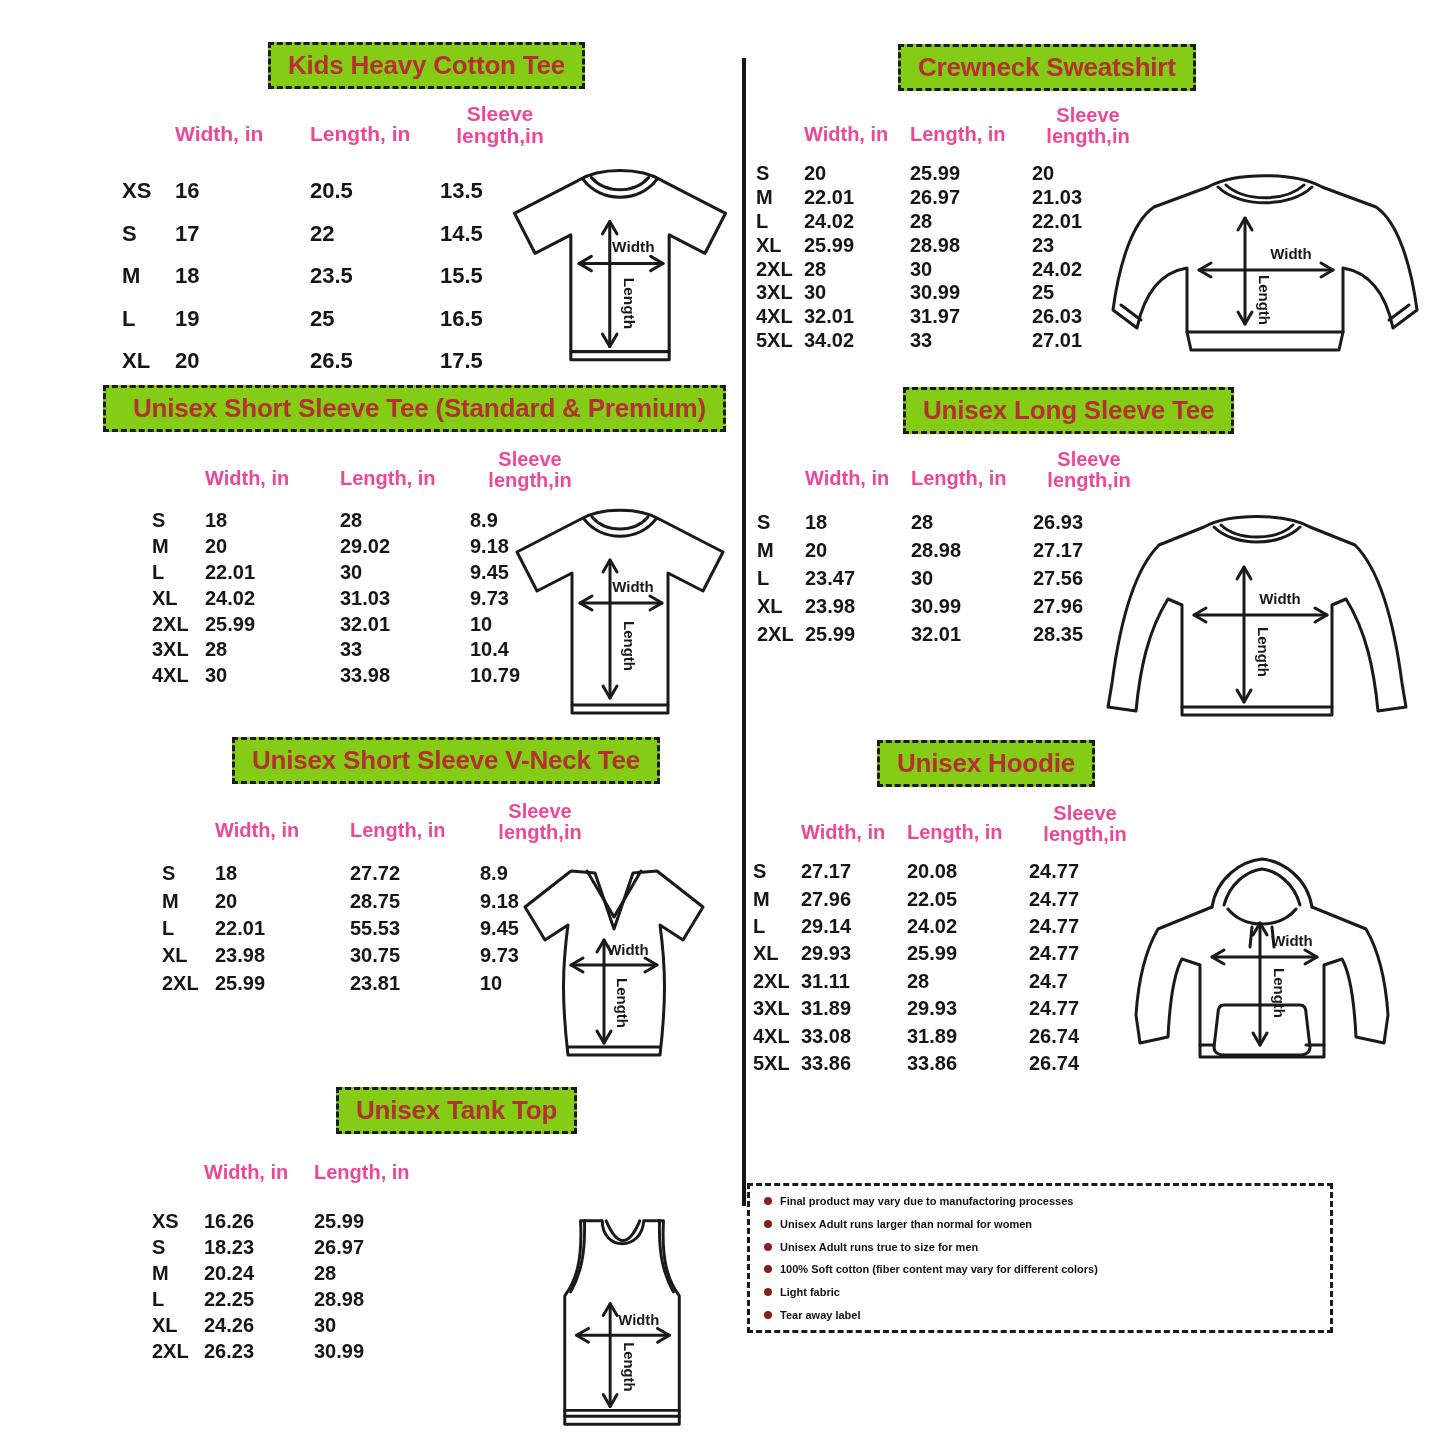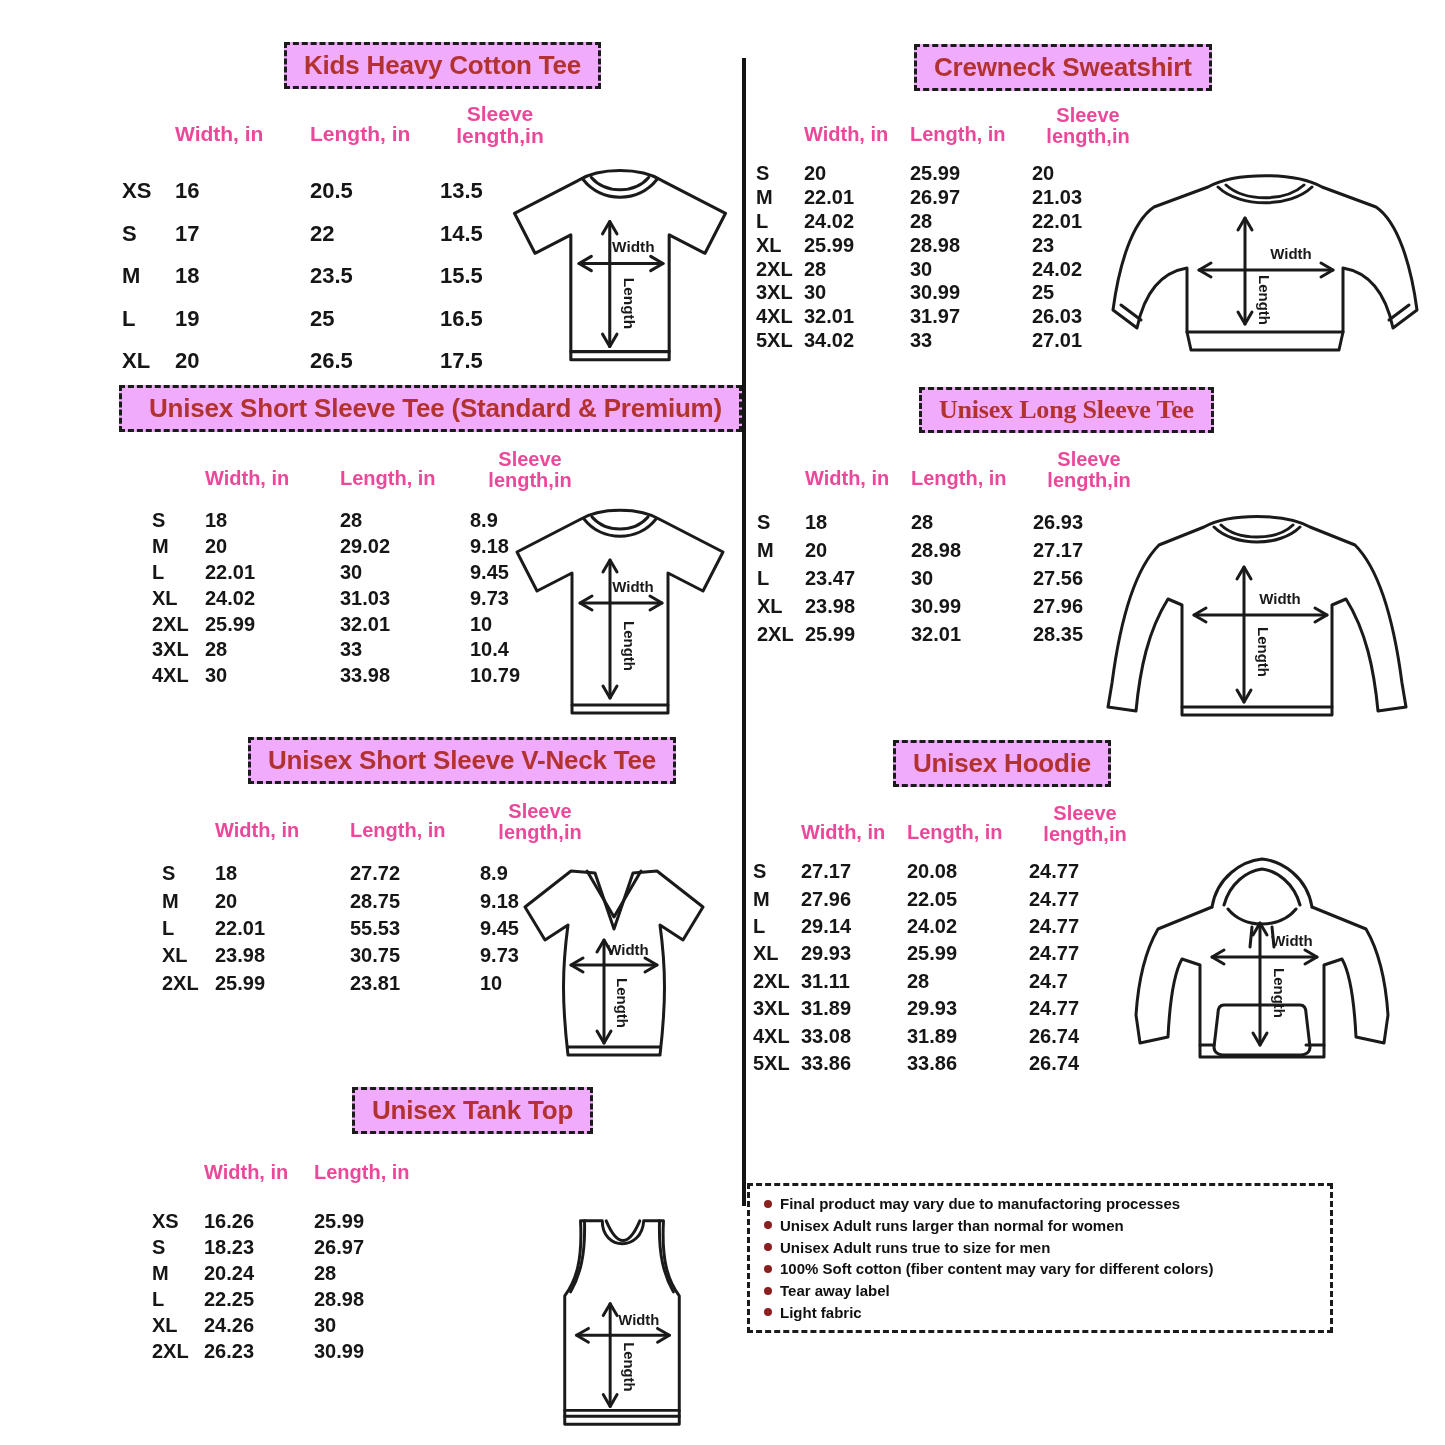--- a/index.html
+++ b/index.html
@@ -2,22 +2,22 @@
 <html><head>
 <meta charset="utf-8">
 <style>
   html,body{margin:0;padding:0;}
   body{
     position:relative;width:1445px;height:1445px;background:#ffffff;
     font-family:"Liberation Sans",sans-serif;color:#1a1a1a;overflow:hidden;
   }
   
   .titlebox{
-    position:absolute;border:3px dashed #1b1b1b;background:#f0abfc;
-    padding:5px 17px;white-space:nowrap;margin-left:16px;
+    position:absolute;border:3px dashed #1b1b1b;background:#84cc16;
+    padding:5px 17px;white-space:nowrap;
   }
   .titlebox .t{font-weight:bold;font-size:26px;color:#b23230;letter-spacing:-0.2px;}
   
   .hdr{position:absolute;display:grid;align-items:end;color:#ec4899;font-weight:bold;font-size:20px;}
   .hdr .h{padding-bottom:2px;}
   .sleeve2{text-align:center;line-height:1.02;}
   
   .tbl{position:absolute;display:grid;font-weight:bold;font-size:20px;color:#161616;}
   .tbl .cell{display:flex;align-items:center;}
   .cols-left{grid-template-columns:53px 135px 130px 120px;}
@@ -31,21 +31,21 @@
   .ls{grid-auto-rows:28px;}
   .hd{grid-auto-rows:27.4px;}
   
   .divider{position:absolute;left:742px;top:58px;width:4px;height:1148px;background:#141414;}
   
   .notes{
     position:absolute;left:747px;top:1183px;width:586px;height:150px;
     border:3px dashed #1b1b1b;box-sizing:border-box;padding:9px 14px;
     display:flex;flex-direction:column;justify-content:space-between;
   }
-  .note-line{display:flex;align-items:center;font-weight:bold;font-size:15px;color:#111;white-space:nowrap;}
+  .note-line{display:flex;align-items:center;font-weight:bold;font-size:11px;color:#111;white-space:nowrap;}
   .note-dot{width:8px;height:8px;border-radius:50%;background:#8a1f1f;margin-right:8px;flex:0 0 auto;}
   
   svg.art{position:absolute;}
   svg.art path, svg.art line{stroke:#1a1a1a;fill:none;stroke-width:3;stroke-linecap:round;stroke-linejoin:round;}
   svg.art path.fillw{fill:#ffffff;}
   svg.art path.arrow, svg.art line.arrow{stroke-width:3;}
   svg.art text{font-family:"Liberation Sans",sans-serif;font-weight:bold;font-size:15px;fill:#1a1a1a;stroke:none;}
 </style>
 </head>
 <body>
@@ -226,21 +226,21 @@
   </g>
   <g>
     <line class="arrow" x1="80" y1="105" x2="162" y2="105"></line>
     <path class="arrow" d="M92,98 L80,105 L92,112"></path>
     <path class="arrow" d="M150,98 L162,105 L150,112"></path>
   </g>
   <text x="133" y="94" text-anchor="middle">Width</text>
   <text x="124" y="148" text-anchor="middle" transform="rotate(90 124 148)">Length</text>
 </svg>
 
-<div class="titlebox" style="left:903px;top:387px;font-family:Liberation Serif, serif;">
+<div class="titlebox" style="left:903px;top:387px;">
   <span class="t">Unisex Long Sleeve Tee</span>
 </div>
 <div class="hdr cols-right" style="left:757px;top:436px;height:56px;">
   <div class="h"></div>
   <div class="h">Width, in</div>
   <div class="h">Length, in</div>
   <div class="h sleeve2">
     <div>Sleeve</div>
     <div>length,in</div>
   </div>
@@ -466,19 +466,19 @@
   <div class="note-line">
       <span class="note-dot"></span>
       <span>Unisex Adult runs true to size for men</span>
     </div>
   <div class="note-line">
       <span class="note-dot"></span>
       <span>100% Soft cotton (fiber content may vary for different colors)</span>
     </div>
   <div class="note-line">
       <span class="note-dot"></span>
+      <span>Light fabric</span>
+    </div>
+  <div class="note-line">
+      <span class="note-dot"></span>
       <span>Tear away label</span>
     </div>
-  <div class="note-line">
-      <span class="note-dot"></span>
-      <span>Light fabric</span>
-    </div>
 </div>
 
 </body></html>

